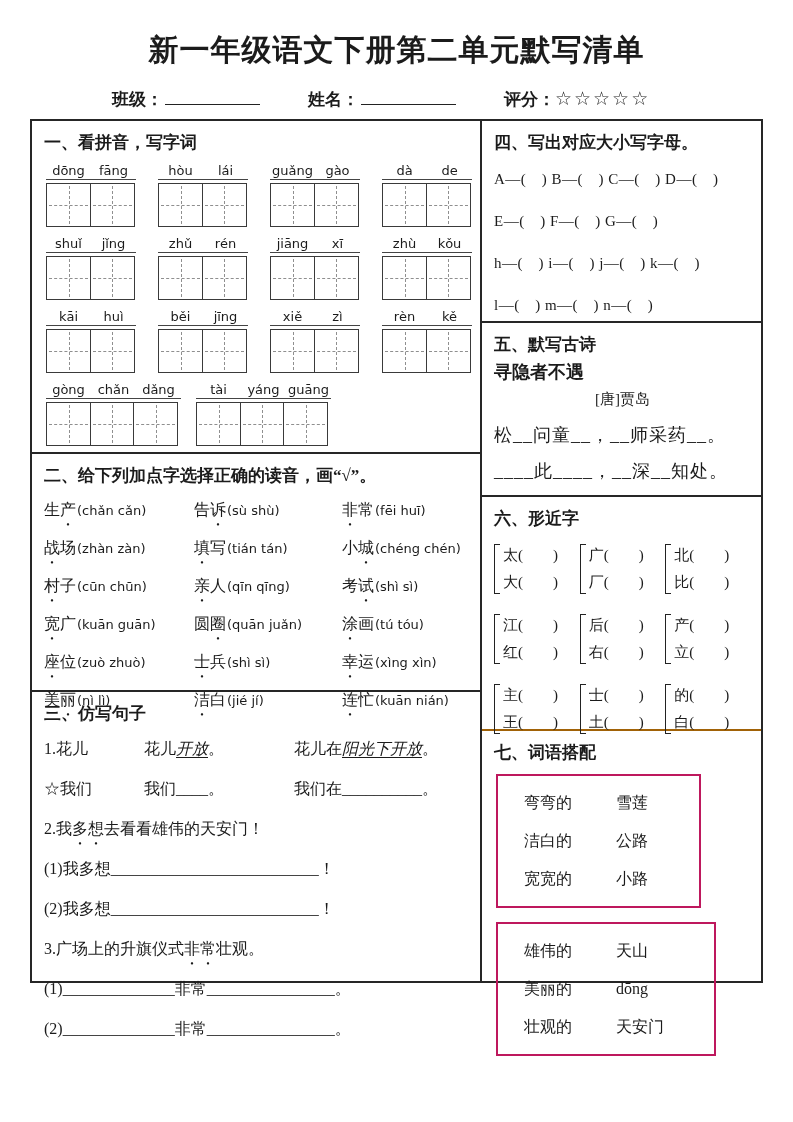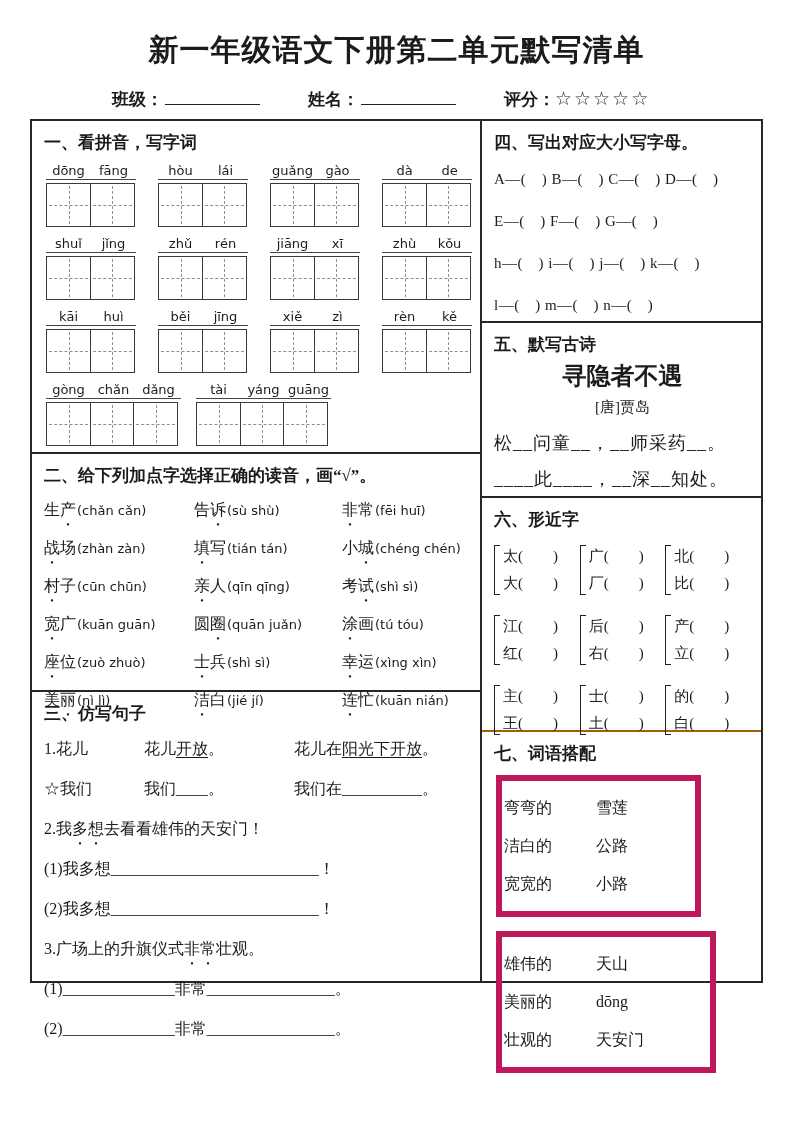--- a/index.html
+++ b/index.html
@@ -42,39 +42,39 @@
   .w2 { display:grid; grid-template-columns:150px 148px 1fr; margin-top:2px; }
   .w2i { height:38px; display:flex; align-items:center; font-size:16px; white-space:nowrap; }
   .py { font-family:"DejaVu Sans", sans-serif; font-size:13px; margin-left:1px; }
   .du { position:relative; display:inline-block; }
   .du::after { content:"•"; position:absolute; left:50%; transform:translateX(-50%);
                bottom:-9px; font-size:10px; line-height:1; color:#1b1b1b; }
 
   
   .ln { height:40px; display:flex; align-items:center; font-size:16px; white-space:nowrap; }
   .c1 { width:100px; } .c2 { width:150px; }
-  .ul { text-decoration:underline; text-underline-offset:3px; }
+  .ul { text-decoration:underline; text-underline-offset:3px;font-style:italic; }
 
   
   .ln4 { height:42px; display:flex; align-items:center; font-size:15px; letter-spacing:.5px; white-space:nowrap; }
 
   
-  .pt { text-align:center; font-weight:bold; font-size:24px; margin-top:4px; }
+  .pt { text-align:left; font-weight:bold; font-size:18px; margin-top:4px; }
   .pa { text-align:center; font-size:15px; margin:6px 0 8px; }
   .pl { font-size:18px; height:36px; display:flex; align-items:center; letter-spacing:1px; white-space:nowrap; }
 
   
   .g6 { display:grid; grid-template-columns:repeat(3,1fr); row-gap:16px; margin-top:12px; }
   .pair { display:flex; }
   .brace { width:6px; border:1.5px solid #222; border-right:none; margin:2px 3px 2px 0; }
   .pcol { display:flex; flex-direction:column; justify-content:space-between; }
   .prow6 { font-size:15px; height:27px; display:flex; align-items:center; white-space:nowrap; }
 
   
-  .box { border:6px solid #be185d; margin:10px 4px 8px 2px; padding:8px 2px; width:205px; }
+  .box { border:2px solid #be185d; margin:10px 4px 8px 2px; padding:8px 26px; width:205px; }
   .box2 { width:220px; margin-top:14px; }
   .r7 { display:flex; height:38px; align-items:center; font-size:16px; white-space:nowrap; }
   .lw { width:92px; }
 </style>
 </head>
 <body>
 
 <div class="page">
 
   <div class="title">新一年级语文下册第二单元默写清单</div>

